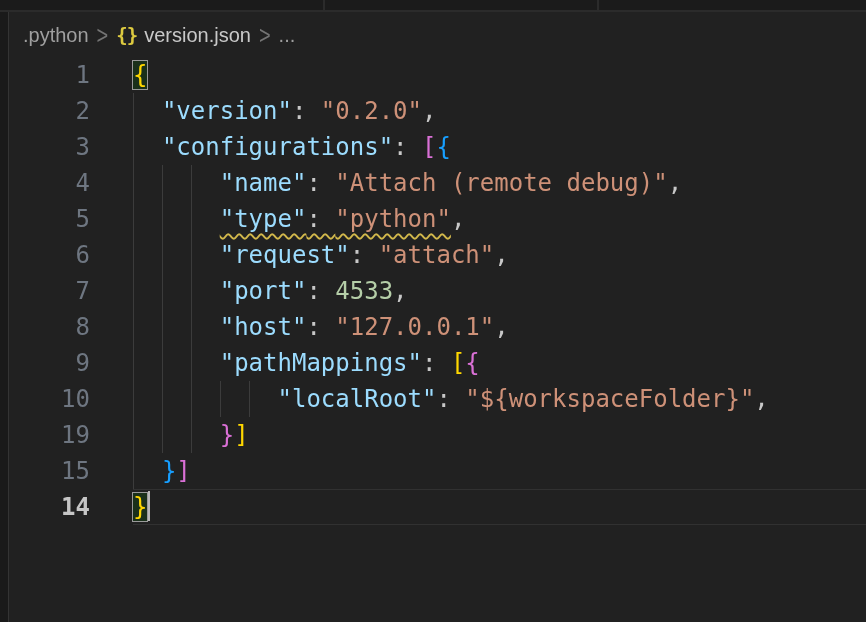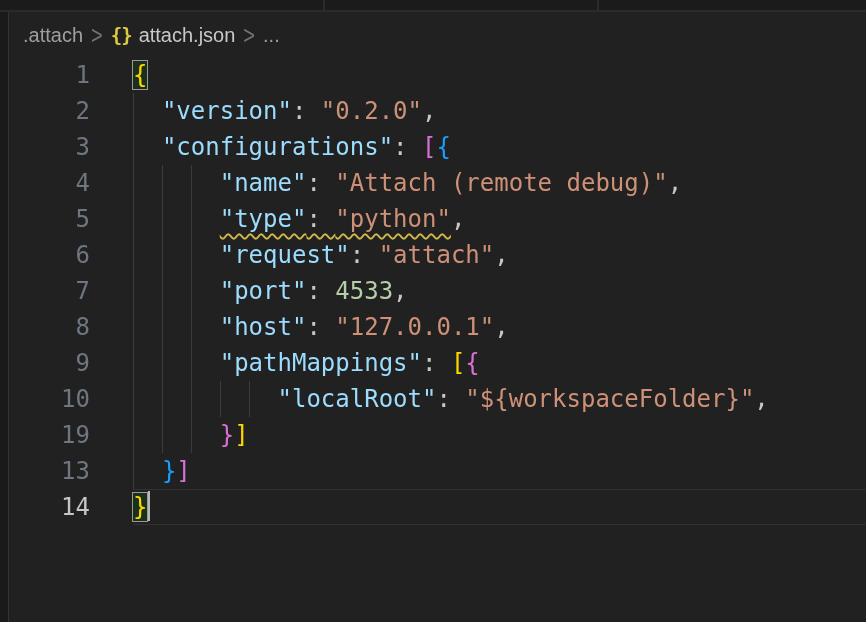--- a/index.html
+++ b/index.html
@@ -47,45 +47,45 @@
   .breadcrumb .json-icon{color:var(--json-icon);font-family:"DejaVu Sans Mono",monospace;font-size:19px;font-weight:bold;letter-spacing:-1px;margin-right:7px;}
 
   
   .editor{position:absolute;left:9px;right:0;top:57px;bottom:0;
     font-family:"DejaVu Sans Mono",monospace;font-size:24px;line-height:36px;}
   .line{display:flex;height:36px;}
   .gutter{width:124px;box-sizing:border-box;padding-right:43px;text-align:right;color:var(--ln);flex:none;user-select:none;}
   .code{position:relative;flex:1;white-space:pre;color:#d4d4d4;}
   .guide{position:absolute;top:0;bottom:0;width:1px;background:var(--guide);}
   .line.active .code{box-shadow:inset 0 1px 0 var(--cl-border), inset 0 -1px 0 var(--cl-border);}
-  .line.active .gutter{color:var(--ln-active);}
+  .line.active .gutter{color:var(--ln-active);font-weight:bold;}
   .c-key{color:var(--c-key);} .c-str{color:var(--c-str);} .c-num{color:var(--c-num);}
   .c-pun{color:var(--c-pun);} .c-b1{color:var(--c-b1);} .c-b2{color:var(--c-b2);} .c-b3{color:var(--c-b3);}
   .tok.m{outline:1px solid var(--match-border);background:var(--match-bg);}
   .squig{text-decoration:underline;text-decoration-style:wavy;text-decoration-color:var(--squiggle);
     text-decoration-thickness:1.5px;text-underline-offset:6px;text-decoration-skip-ink:none;}
   .cursor{display:inline-block;width:2px;height:30px;background:var(--cursor);vertical-align:middle;margin-left:1px;margin-top:-4px;}
 </style>
 </head>
 <body>
 
 <div class="screen">
 
   <div class="left-rail"></div>
 
   <div class="tabstrip" id="tabstrip">
       <div class="tab-sep" style="left: 323px;"></div>
       <div class="tab-sep" style="left: 597px;"></div>
     </div>
 
   <div class="breadcrumb">
-    <span>.attach</span>
+    <span>.python</span>
     <span class="chev">&gt;</span>
     <span class="json-icon">{}</span>
-    <span class="bc-file">attach.json</span>
+    <span class="bc-file">version.json</span>
     <span class="chev">&gt;</span>
     <span>...</span>
   </div>
 
   <div class="editor" id="editor">
       <div class="line">
         <div class="gutter">1</div>
         <div class="code"><span class="tok c-b1 m">{</span></div>
       </div>
       <div class="line">
@@ -122,21 +122,21 @@
       </div>
       <div class="line">
         <div class="gutter">10</div>
         <div class="code"><div class="guide" style="left: 0ch;"></div><div class="guide" style="left: 2ch;"></div><div class="guide" style="left: 4ch;"></div><div class="guide" style="left: 6ch;"></div><div class="guide" style="left: 8ch;"></div>          <span class="tok c-key">"localRoot"</span><span class="tok c-pun">: </span><span class="tok c-str">"${workspaceFolder}"</span><span class="tok c-pun">,</span></div>
       </div>
       <div class="line">
         <div class="gutter">19</div>
         <div class="code"><div class="guide" style="left: 0ch;"></div><div class="guide" style="left: 2ch;"></div><div class="guide" style="left: 4ch;"></div>      <span class="tok c-b2">}</span><span class="tok c-b1">]</span></div>
       </div>
       <div class="line">
-        <div class="gutter">13</div>
+        <div class="gutter">15</div>
         <div class="code"><div class="guide" style="left: 0ch;"></div>  <span class="tok c-b3">}</span><span class="tok c-b2">]</span></div>
       </div>
       <div class="line active">
         <div class="gutter">14</div>
         <div class="code"><span class="tok c-b1 m">}</span><span class="cursor"></span></div>
       </div>
     </div>
 
 </div>
 

